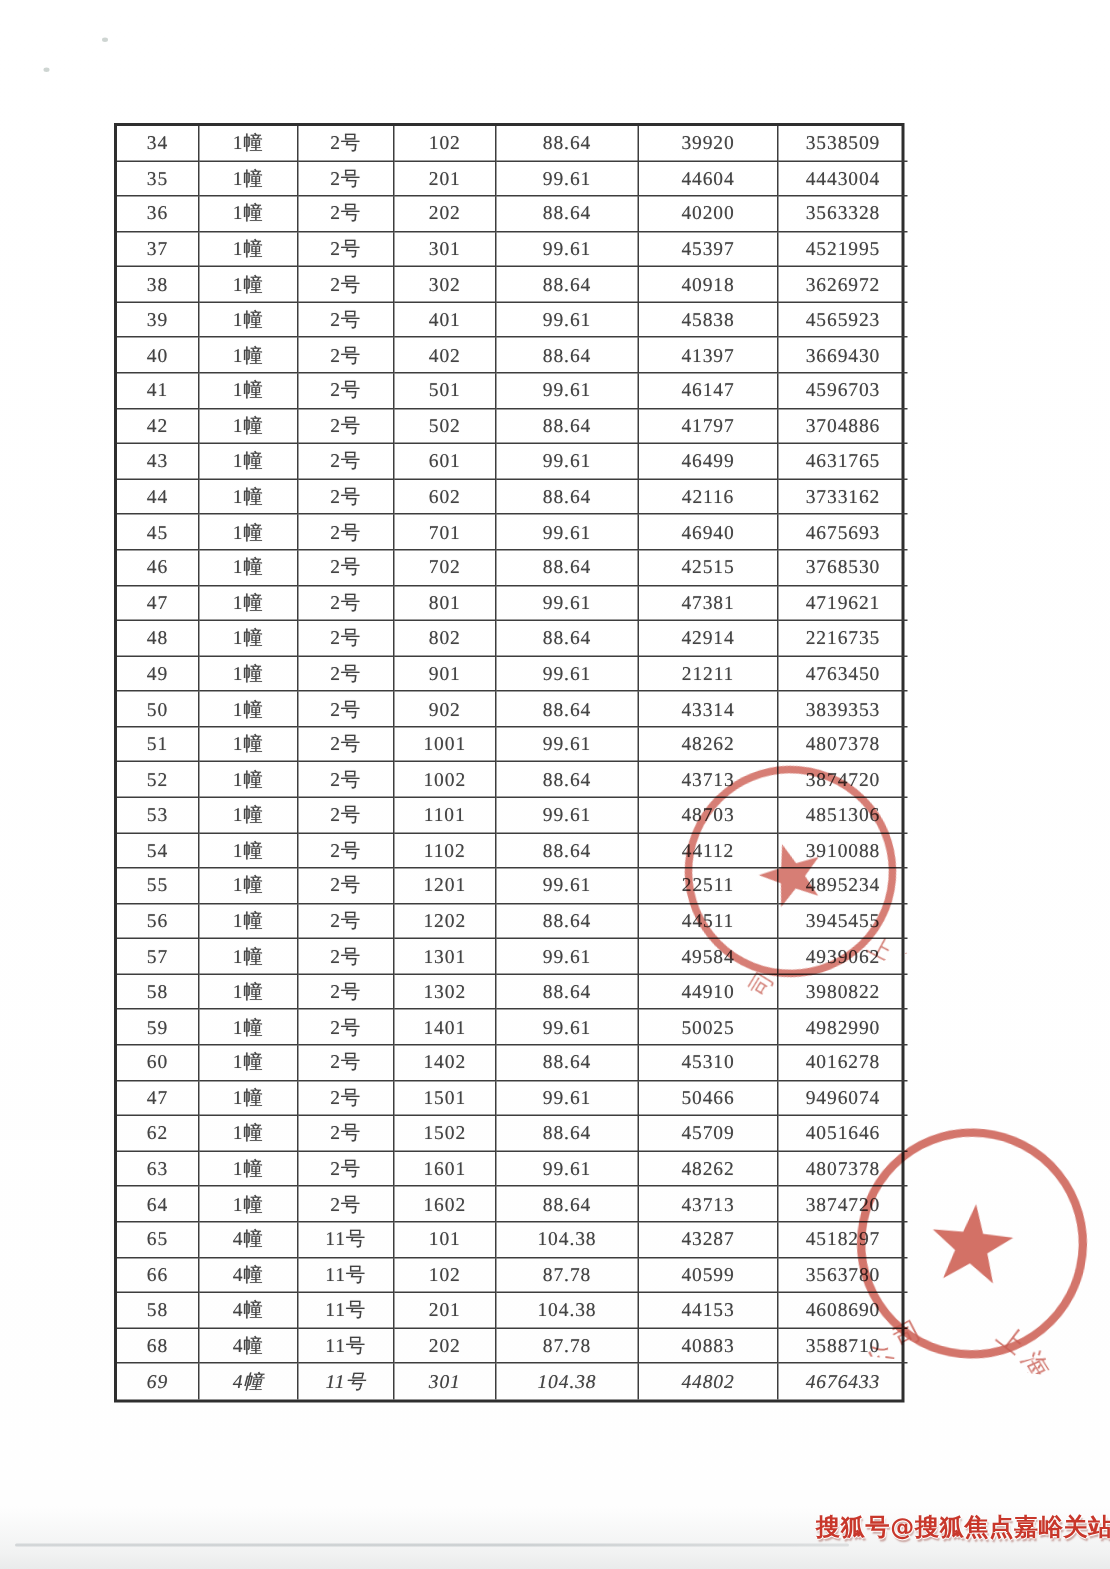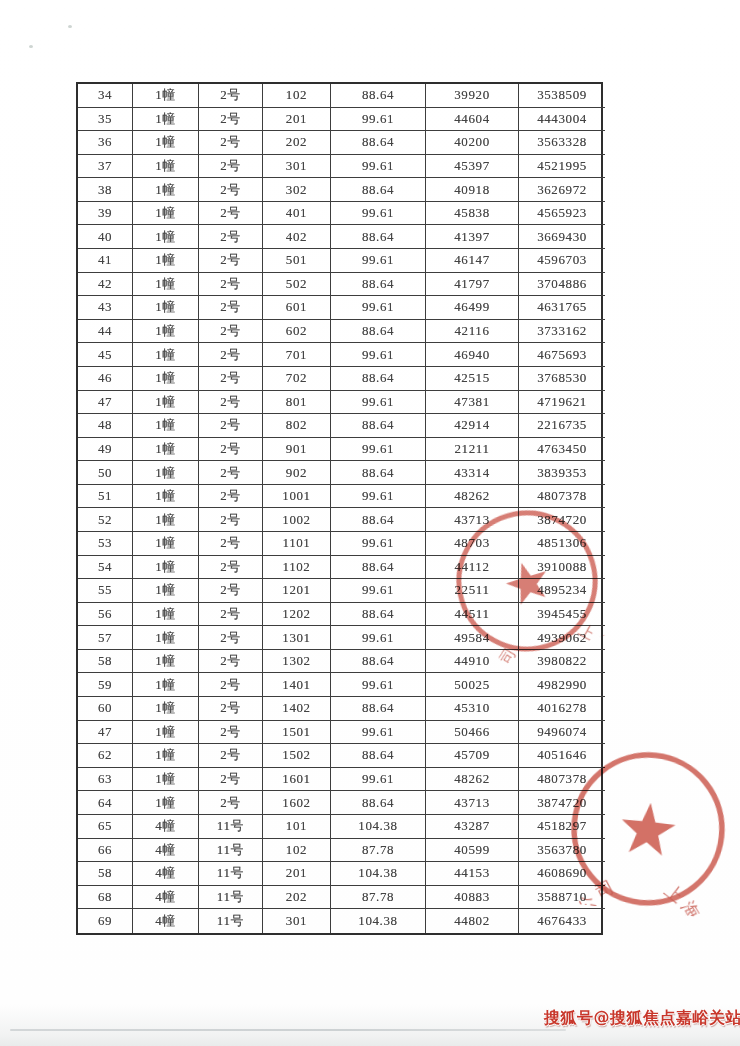--- a/index.html
+++ b/index.html
@@ -25,21 +25,21 @@
   }
   .cell {
     border-right: 1.4px solid #3d3d3d;
     border-bottom: 1.4px solid #3d3d3d;
     display: flex; align-items: center; justify-content: center;
     font-size: 13px; letter-spacing: .6px;
     text-shadow: 0 0 .5px rgba(70,70,70,.55);
     white-space: nowrap;
   }
   .cell:nth-child(7n) { border-right: none; }
-  .cell:nth-last-child(-n+7) { border-bottom: none; }
+  .cell:nth-last-child(-n+7) { border-bottom: none; font-style: italic; }
 
   .stamp { position: absolute; mix-blend-mode: multiply; pointer-events: none; }
   .stamp1 { left: 452px; top: 506px; width: 150px; height: 150px; opacity: .82; transform: rotate(-17deg); }
   .stamp2 { left: 567px; top: 747px; width: 162px; height: 164px; opacity: .88; transform: rotate(6deg); }
   .stamp svg { width: 100%; height: 100%; filter: blur(.3px); }
 
   .edge-line {
     position: absolute; left: 10px; top: 1029px; width: 556px; height: 2px;
     background: linear-gradient(90deg, #cdd1d3 0%, #c6cbcd 60%, #d8dbdc 100%);
     opacity: .85; border-radius: 1px;

